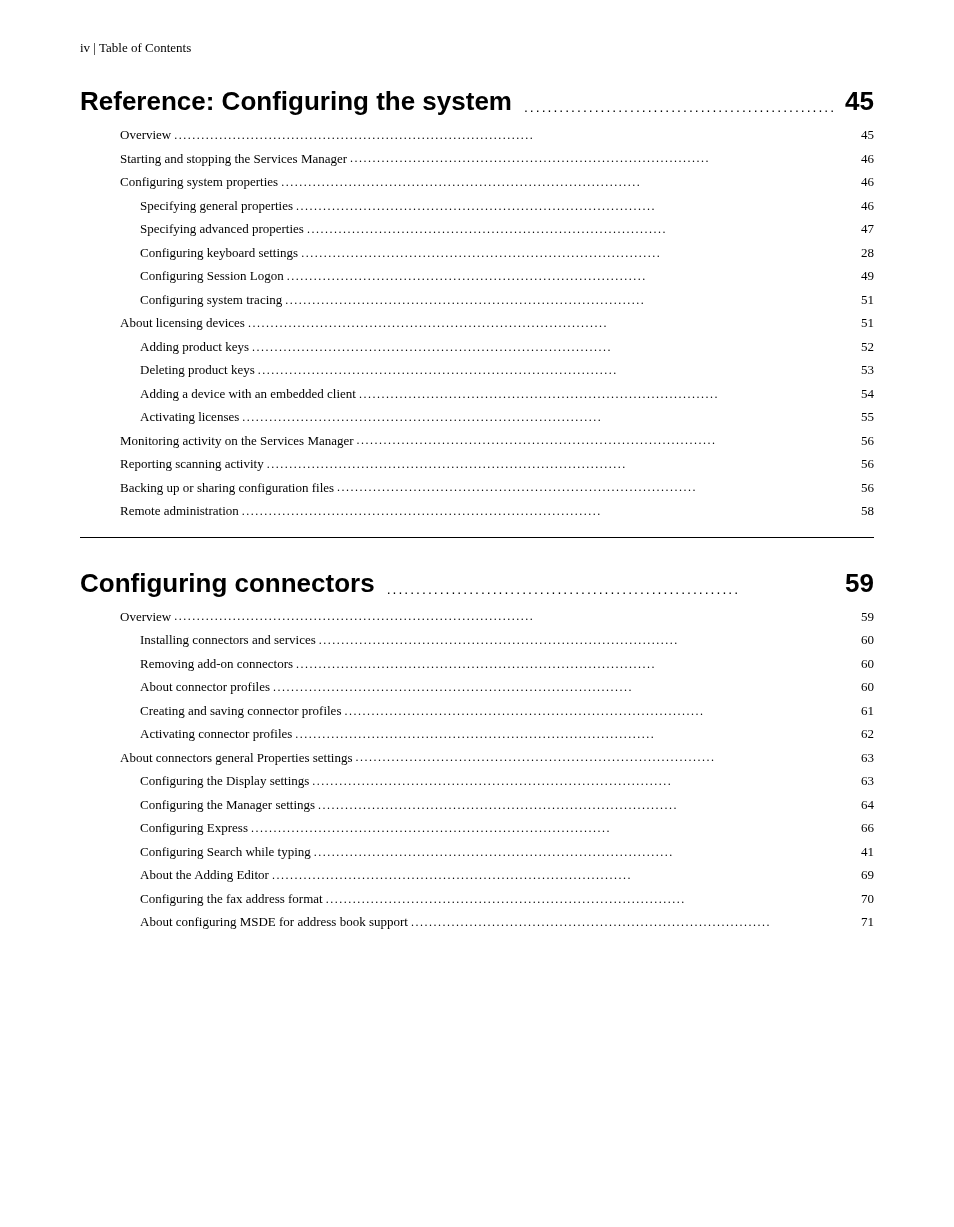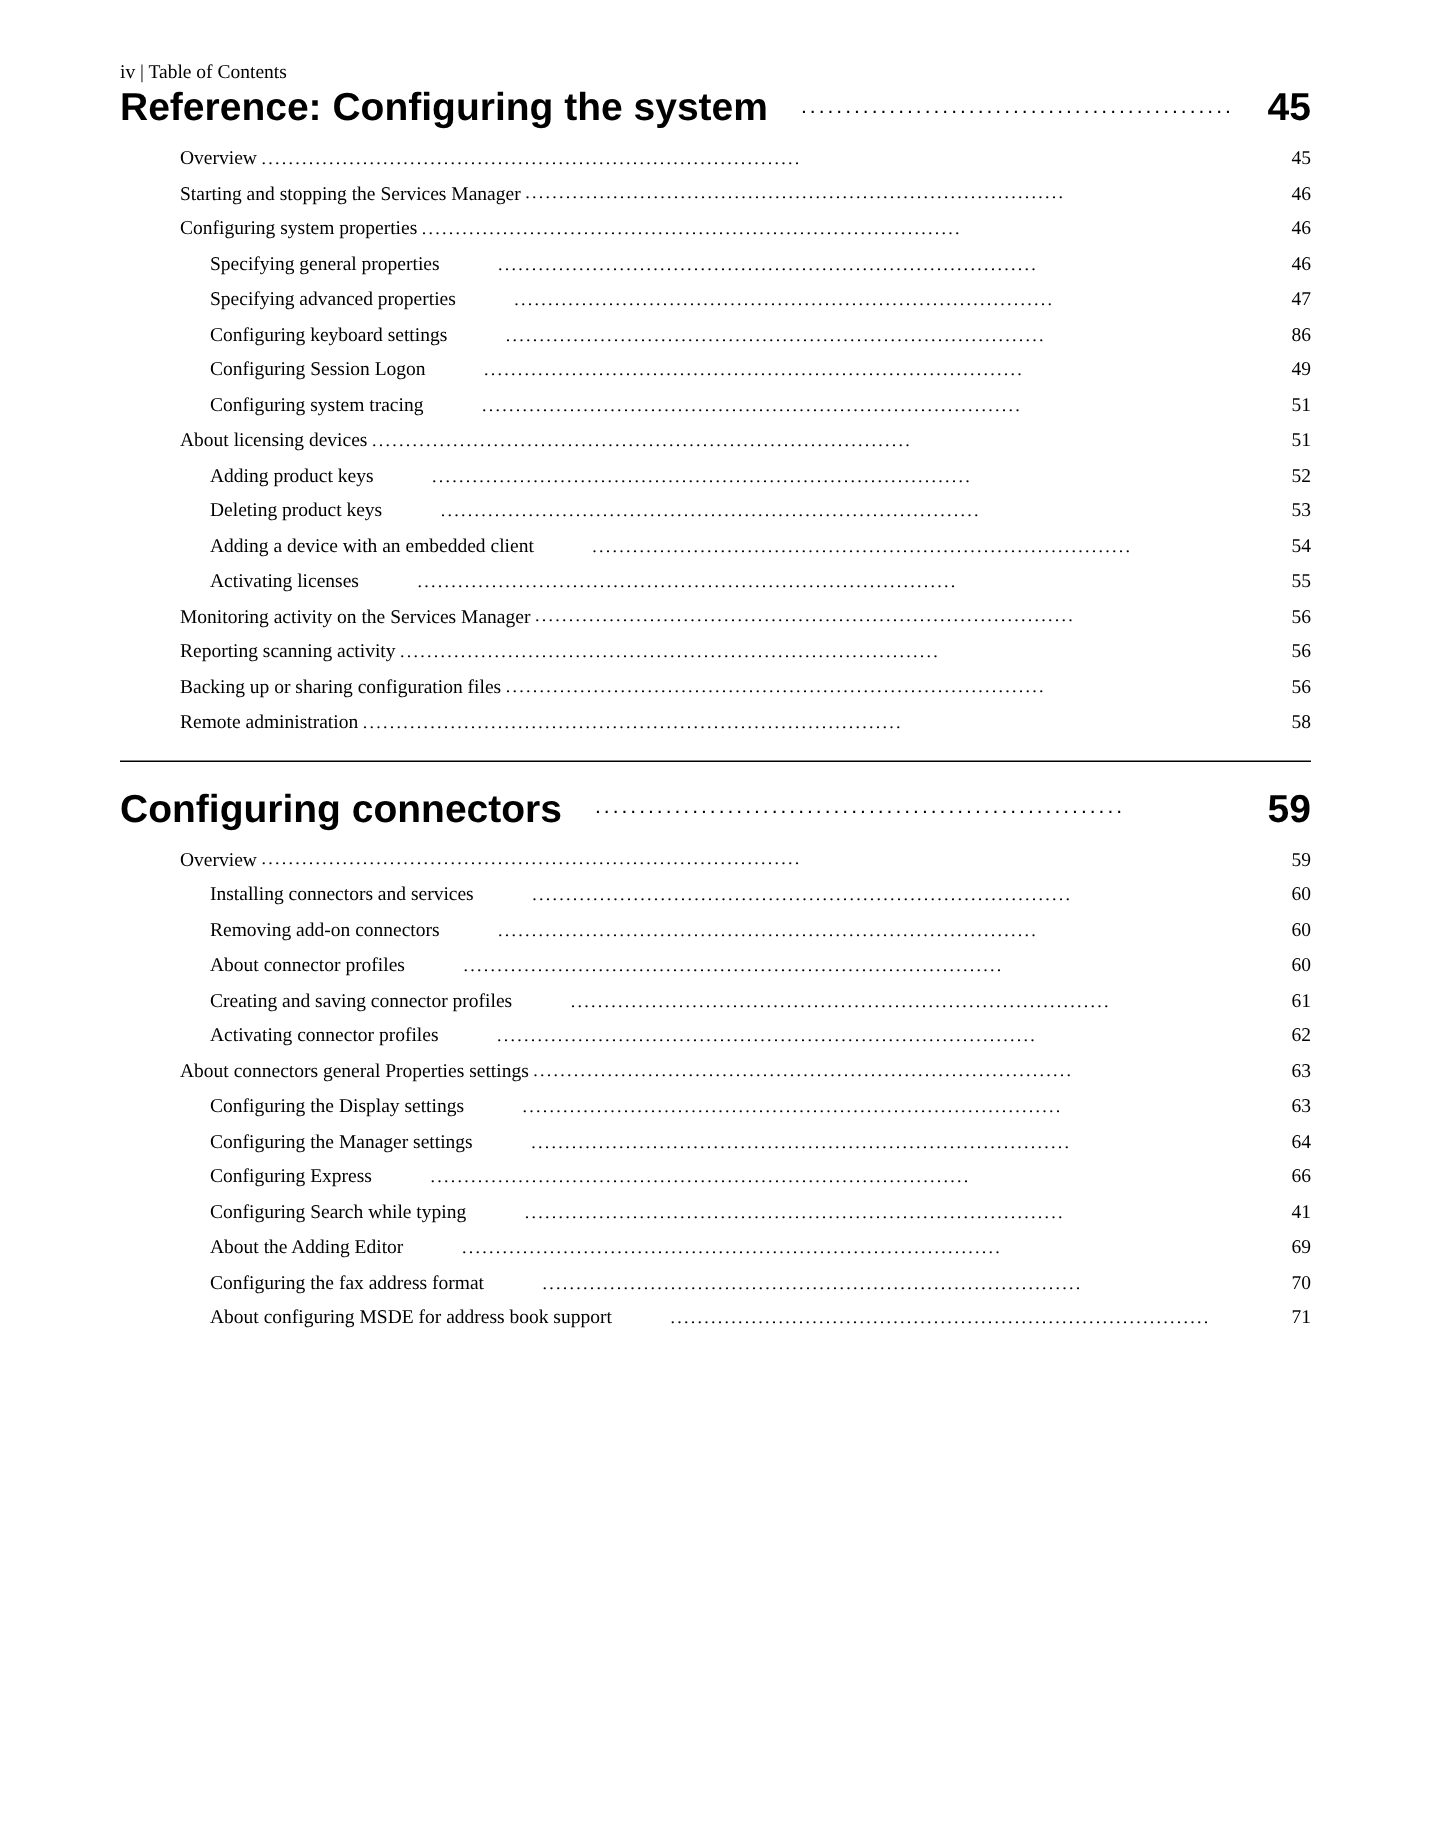--- a/index.html
+++ b/index.html
@@ -10,23 +10,24 @@
       color: #000000;
       width: 954px;
       min-height: 1227px;
       padding: 40px 80px 60px 80px;
     }
     .toc-section-title {
       font-size: 26px;
       font-weight: bold;
       font-family: Arial, sans-serif;
       margin-bottom: 8px;
+      margin-top: 30px;
       display: flex;
-      align-items: center;
-      gap: 18px;
+      align-items: flex-end;
+      gap: 8px;
     }
     .toc-section-title .title-text {
       flex-shrink: 0;
     }
     .toc-section-title .dots {
       flex: 1;
       overflow: hidden;
       font-size: 14px;
       font-weight: normal;
       letter-spacing: 2px;
@@ -57,21 +58,21 @@
       margin: 0 3px;
       color: #000;
       white-space: nowrap;
     }
     .toc-entry .entry-page {
       flex-shrink: 0;
       font-family: Georgia, 'Times New Roman', serif;
     }
 
     .indent-1 { padding-left: 40px; align-items: center; }
-    .indent-2 { padding-left: 60px; gap: 36px; }
+    .indent-2 { padding-left: 60px; }
 
     .divider {
       border: none;
       border-top: 1px solid #000;
       margin: 16px 0;
     }
   </style>
 </head>
 <body>
 
@@ -106,21 +107,21 @@
       <span class="entry-page">46</span>
     </div>
     <div class="toc-entry indent-2">
       <span class="entry-label">Specifying advanced properties</span>
       <span class="entry-dots">................................................................................</span>
       <span class="entry-page">47</span>
     </div>
     <div class="toc-entry indent-2">
       <span class="entry-label">Configuring keyboard settings</span>
       <span class="entry-dots">................................................................................</span>
-      <span class="entry-page">86</span>
+      <span class="entry-page">28</span>
     </div>
     <div class="toc-entry indent-2">
       <span class="entry-label">Configuring Session Logon</span>
       <span class="entry-dots">................................................................................</span>
       <span class="entry-page">49</span>
     </div>
     <div class="toc-entry indent-2">
       <span class="entry-label">Configuring system tracing</span>
       <span class="entry-dots">................................................................................</span>
       <span class="entry-page">51</span>

